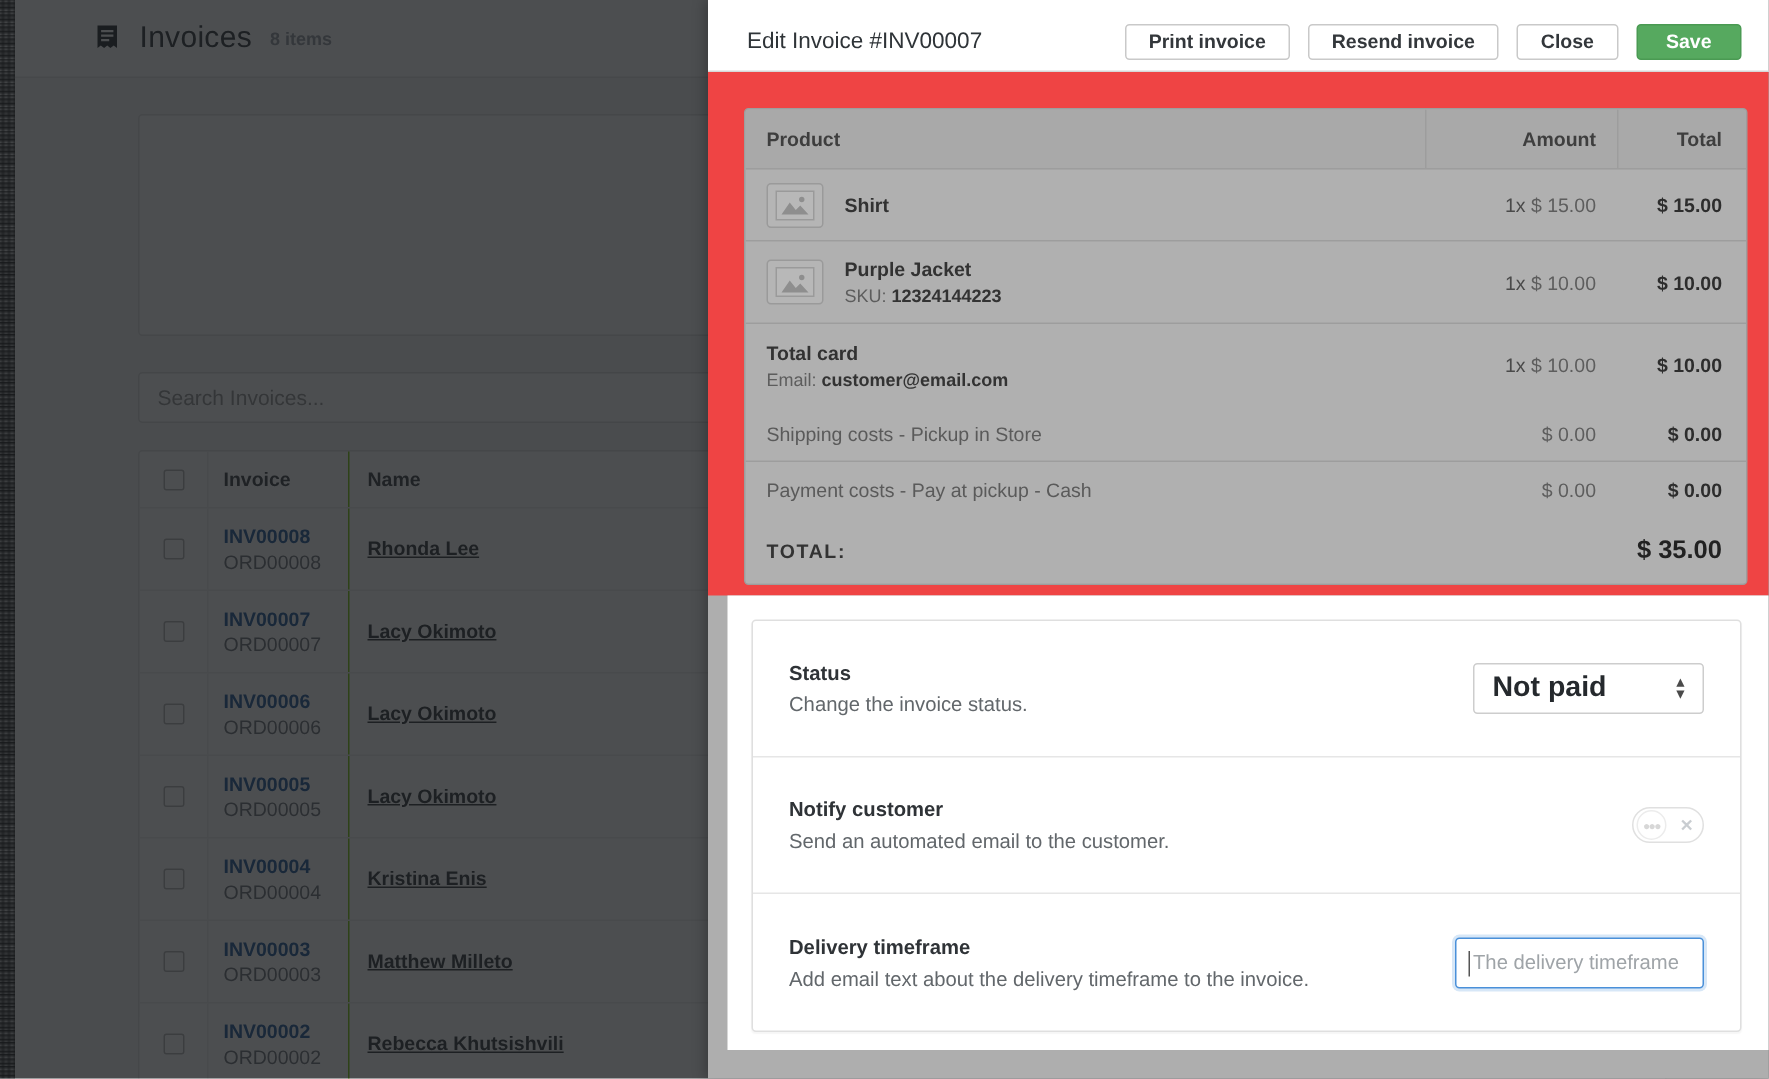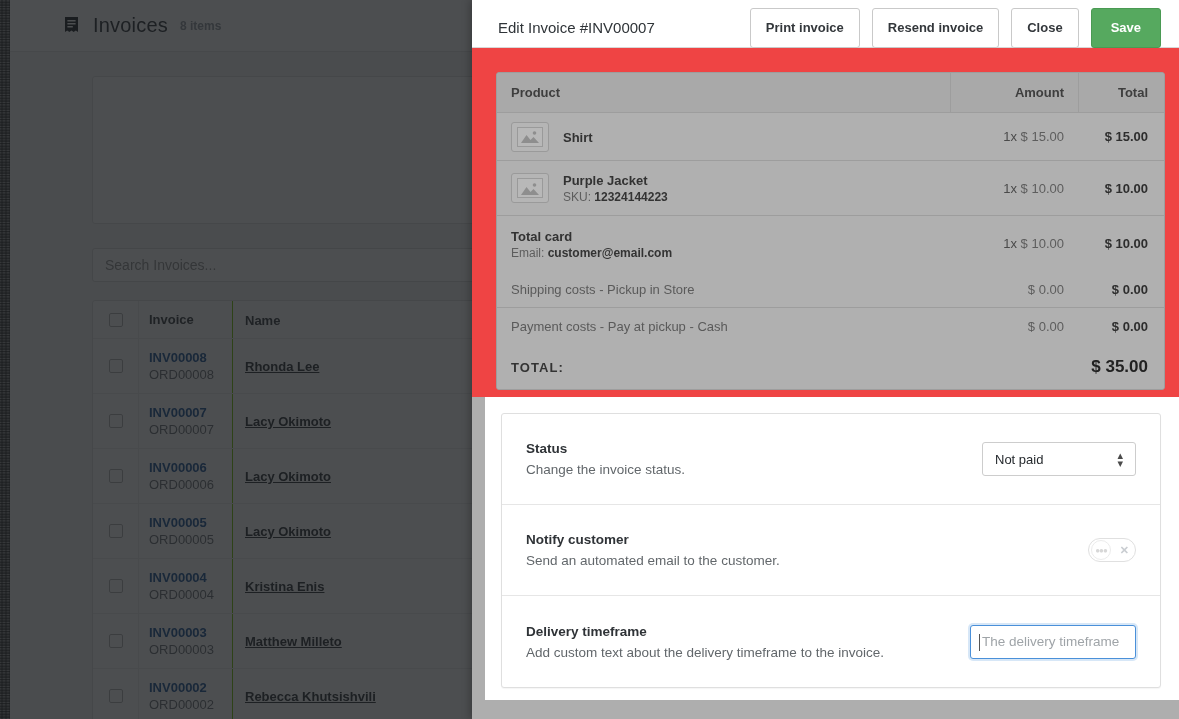--- a/index.html
+++ b/index.html
@@ -78,21 +78,21 @@
     position: absolute; left: 472px; top: 0; width: 707px; height: 719px;
     background: #aeaeae;
     box-shadow: -2px 0 8px rgba(0,0,0,.25);
   }
   .modal-header {
     height: 48px; background: #fff; border-bottom: 1px solid #d7d7d7;
     display: flex; align-items: center; padding: 8px 18px 0 26px; gap: 12px;
   }
   .modal-title { flex: 1; font-size: 15px; color: #2f3438; font-weight: 400; }
   .btn {
-    height: 40px; padding: 0 15px; border-radius: 3px; border: 1px solid #c9c9c9;
+    height: 24px; padding: 0 15px; border-radius: 3px; border: 1px solid #c9c9c9;
     background: #fff; color: #33373b; font-size: 13px; font-weight: 600;
     display: flex; align-items: center; justify-content: center; cursor: pointer;
     font-family: "Liberation Sans", sans-serif;
   }
   .btn.primary { background: #56a95f; border-color: #4a9a53; color: #fff; padding: 0 19px; }
 
   .modal-body-grey {
     position: absolute; left: 0; top: 48px; width: 707px; height: 349px;
     background: #ef4444; padding: 24px 14px 0 24px;
   }
@@ -135,21 +135,21 @@
   .settings-card { border: 1px solid #dfdfdf; border-radius: 3px; background: #fff; box-shadow: 0 1px 1px rgba(0,0,0,.04); }
   .srow { display: flex; align-items: center; padding: 0 24px; height: 91px; border-bottom: 1px solid #e6e6e6; }
   .srow:last-child { border-bottom: none; }
   .stext { flex: 1; }
   .stitle { font-size: 13.5px; font-weight: 700; color: #2f3337; margin-bottom: 6px; }
   .sdesc { font-size: 13.5px; color: #62676b; }
   .select {
     width: 154px; height: 34px; border: 1px solid #cdcdcd; border-radius: 3px; background: #fff;
     display: flex; align-items: center; padding: 0 12px; position: relative;
   }
-  .select .val { flex: 1; font-size: 13px; font-weight: 400; color: #25292d; }
+  .select .val { flex: 1; font-size: 19px; font-weight: 700; color: #25292d; }
   .select .arrows { color: #4a4a4a; font-size: 11px; line-height: 8px; text-align: center; }
   .toggle {
     width: 48px; height: 24px; border-radius: 12px; border: 1px solid #e0e0e0; background: #fff;
     display: flex; align-items: center; justify-content: space-between; padding: 0 6px 0 2px;
   }
   .toggle .knob { width: 20px; height: 20px; border-radius: 50%; border: 1px solid #ececec; background: #fff; display:flex; align-items:center; justify-content:center; color:#d7d7d7; font-size: 8px; letter-spacing:-1px; }
   .toggle .x { color: #c9cdd1; font-size: 11px; font-weight: 700; }
   .tf-input {
     width: 166px; height: 34px; border: 1px solid #4a90d9; border-radius: 3px; background: #fff;
     display: flex; align-items: center; padding: 0 9px;
@@ -384,21 +384,21 @@
         </div>
         <div class="toggle">
           <span class="knob">●●●</span>
           <span class="x">✕</span>
         </div>
       </div>
 
       <div class="srow">
         <div class="stext">
           <div class="stitle">Delivery timeframe</div>
-          <div class="sdesc">Add custom text about the delivery timeframe to the invoice.</div>
+          <div class="sdesc">Add email text about the delivery timeframe to the invoice.</div>
         </div>
         <div class="tf-input">
           <span class="caret"></span>
           <span class="ph">The delivery timeframe</span>
         </div>
       </div>
 
     </div>
   </div>
 </div>

